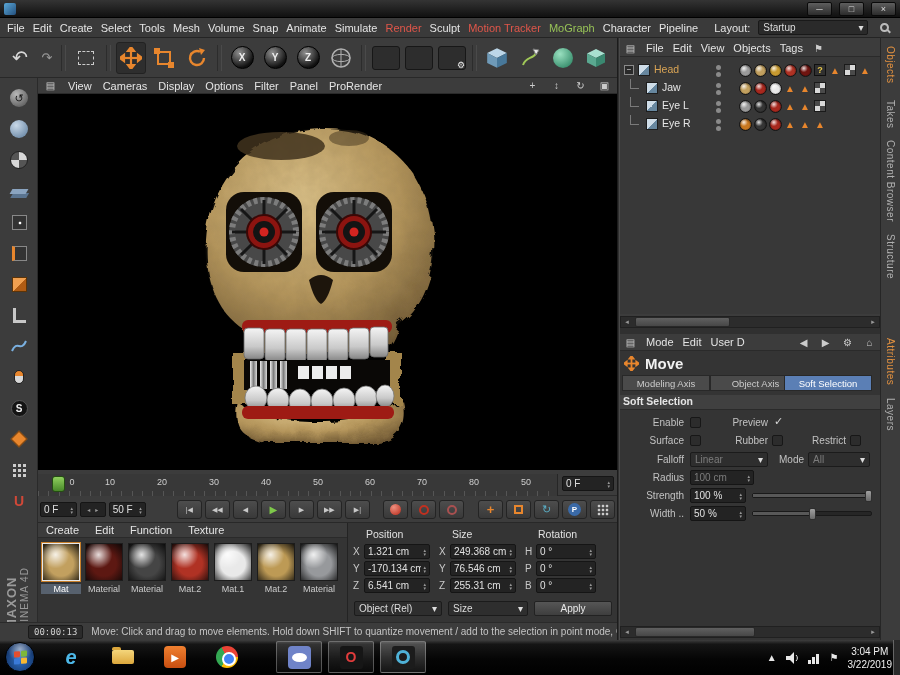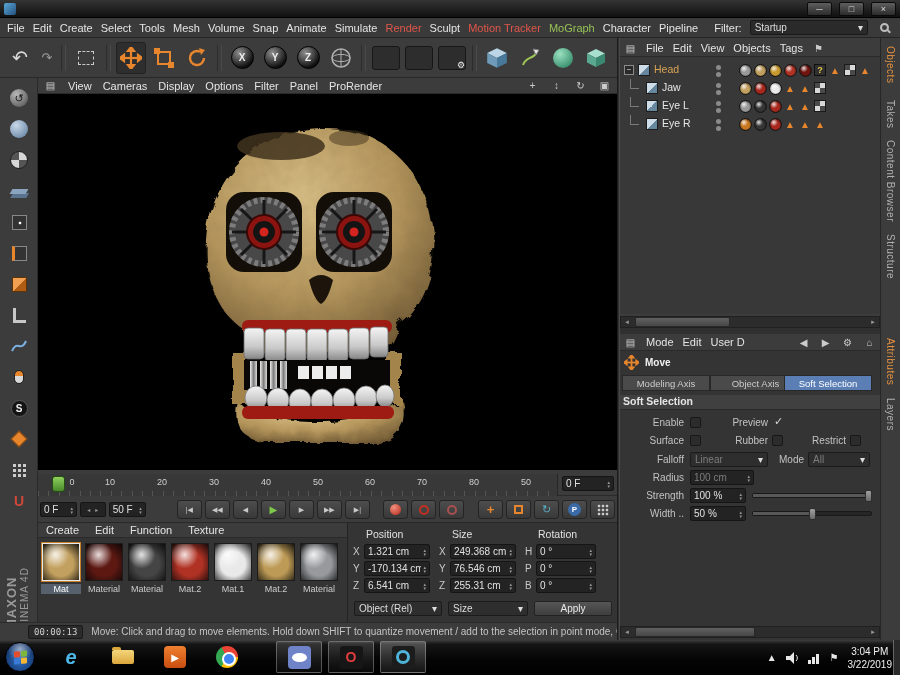--- a/index.html
+++ b/index.html
@@ -174,21 +174,21 @@
     <span class="menu-item">Snap</span>
     <span class="menu-item">Animate</span>
     <span class="menu-item">Simulate</span>
     <span class="menu-item menu-red">Render</span>
     <span class="menu-item">Sculpt</span>
     <span class="menu-item menu-red">Motion Tracker</span>
     <span class="menu-item menu-green">MoGraph</span>
     <span class="menu-item">Character</span>
     <span class="menu-item">Pipeline</span>
     <span style="flex:1"></span>
-    <span class="menu-item">Filter:</span>
+    <span class="menu-item">Layout:</span>
     <span class="layout-select">
         <span>Startup</span>
         <span>▾</span>
       </span>
     <span class="mag"></span>
   </div>
 
   <div class="abs toolbar">
     <span class="ticon glyph" style="font-size:19px">↶</span>
     <span class="ticon glyph" style="font-size:13px;color:#9a9a9a;width:18px">↷</span>
@@ -795,21 +795,21 @@
       <svg width="15" height="15" viewBox="0 0 22 22">
           <g stroke="#e8862d" stroke-width="2.6" fill="#e8862d">
             <line x1="11" y1="4" x2="11" y2="18"></line>
             <line x1="4" y1="11" x2="18" y2="11"></line>
             <path d="M11,0 l3,4 h-6 z"></path>
             <path d="M11,22 l3,-4 h-6 z"></path>
             <path d="M0,11 l4,-3 v6 z"></path>
             <path d="M22,11 l-4,-3 v6 z"></path>
           </g>
         </svg>
-      <span style="font-size:10px;font-weight:bold;color:#f0f0f0">Move</span>
+      <span style="font-size:15px;font-weight:bold;color:#f0f0f0">Move</span>
     </div>
     <div class="attr-tab" style="left:2px;top:24px;width:88px">Modeling Axis</div>
     <div class="attr-tab" style="left:90px;top:24px;width:91px">Object Axis</div>
     <div class="attr-tab active" style="left:164px;top:24px;width:88px">Soft Selection</div>
     <div class="section-h" style="top:44px">Soft Selection</div>
 
     <span class="flabel" style="left:8px;top:66px;width:56px">Enable</span>
     <span class="cb" style="left:70px;top:66px"></span>
     <span class="flabel" style="left:96px;top:66px;width:52px">Preview</span>
     <span style="position:absolute;left:154px;top:64px;color:#d8d8d8;font-size:11px">✓</span>

